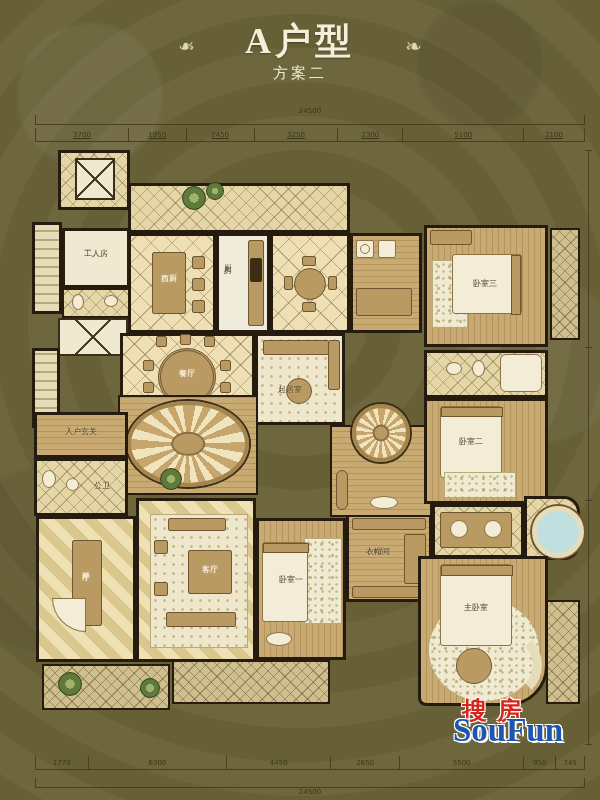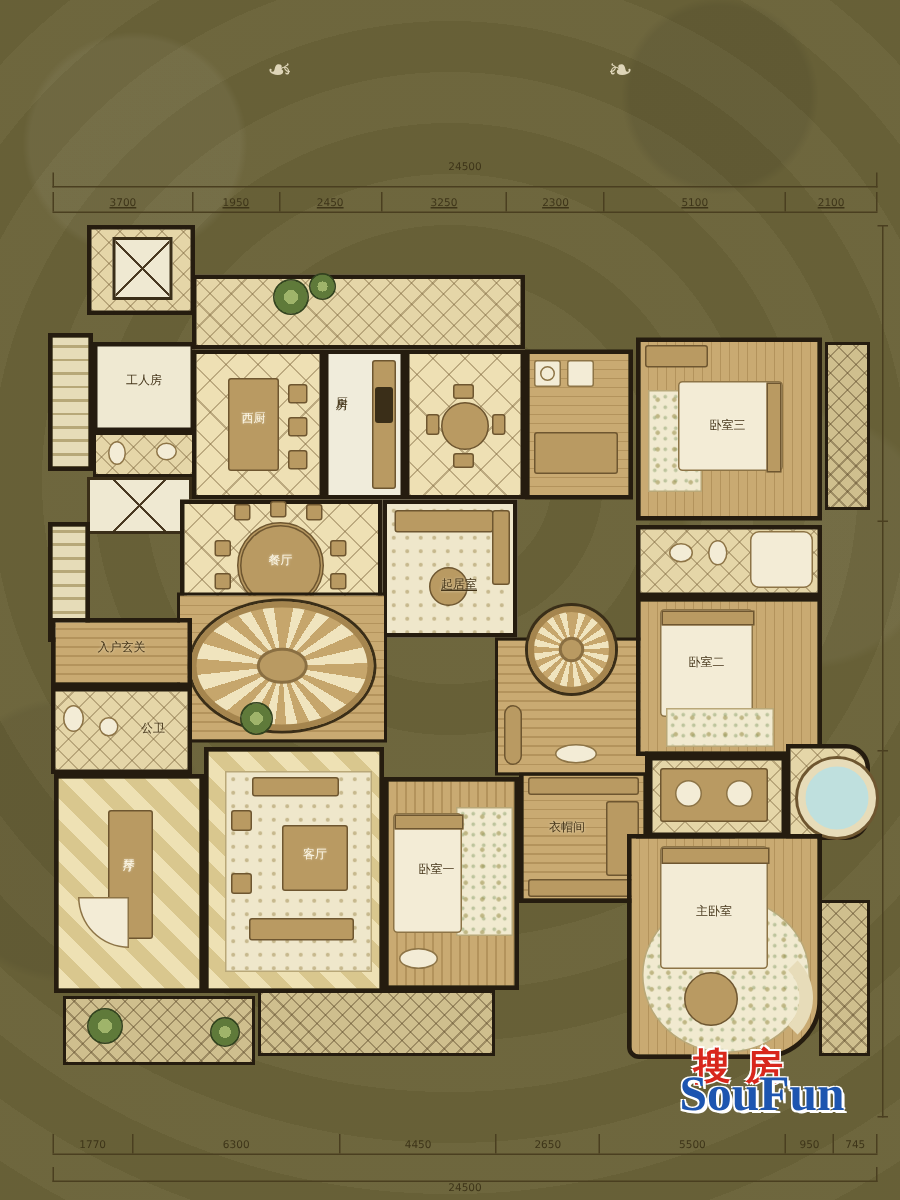--- a/index.html
+++ b/index.html
@@ -72,20 +72,22 @@
     text-shadow:-1px -1px 0 #fff,1px -1px 0 #fff,-1px 1px 0 #fff,1px 1px 0 #fff;}
 </style>
 </head>
 <body>
 
 <div class="sheet">
 
   <div class="orn orn-l">❧</div>
   <div class="orn orn-r">❧</div>
   <div class="title-wrap">
+    <div class="title-main">A户型</div>
+    <div class="title-sub">方案二</div>
   </div>
 
   <div class="dim dim-overall" style="top:107px;">
     <span>24500</span>
     <div class="dim-line"></div>
   </div>
   <div class="dim" style="left:35px;top:128px;width:550px;text-decoration:underline;">
     <div class="dim-row">
       <div class="dim-seg" style="flex-grow:3700">3700</div>
       <div class="dim-seg" style="flex-grow:1950">1950</div>
@@ -154,21 +156,21 @@
   <div class="furn" style="left:220px;top:360px;width:11px;height:11px;"></div>
   <div class="furn" style="left:220px;top:382px;width:11px;height:11px;"></div>
   <div class="furn" style="left:156px;top:406px;width:11px;height:11px;"></div>
   <div class="furn" style="left:180px;top:408px;width:11px;height:11px;"></div>
   <div class="furn" style="left:204px;top:406px;width:11px;height:11px;"></div>
 
   <div class="room f-carpet" style="left:255px;top:333px;width:90px;height:92px;"></div>
   <div class="furn" style="left:263px;top:340px;width:66px;height:15px;"></div>
   <div class="furn" style="left:328px;top:340px;width:12px;height:50px;"></div>
   <div class="furn round" style="left:286px;top:378px;width:26px;height:26px;"></div>
-  <div class="lbl" style="left:276px;top:386px;width:60px;text-decoration:underline;">起居室</div>
+  <div class="lbl" style="left:260px;top:386px;width:60px;">起居室</div>
 
   <div class="room f-wood-h" style="left:118px;top:395px;width:140px;height:100px;border-width:2px;"></div>
   <div class="sunburst" style="left:127px;top:401px;width:122px;height:86px;"></div>
 
   <div class="room f-wood-h" style="left:34px;top:412px;width:94px;height:46px;"></div>
   <div class="lbl" style="left:38px;top:428px;width:86px;">入户玄关</div>
   <div class="room f-tile" style="left:34px;top:458px;width:94px;height:58px;"></div>
   <div class="furn-light round" style="left:42px;top:470px;width:14px;height:18px;"></div>
   <div class="furn-light round" style="left:66px;top:478px;width:13px;height:13px;"></div>
   <div class="lbl" style="left:82px;top:482px;width:40px;">公卫</div>

